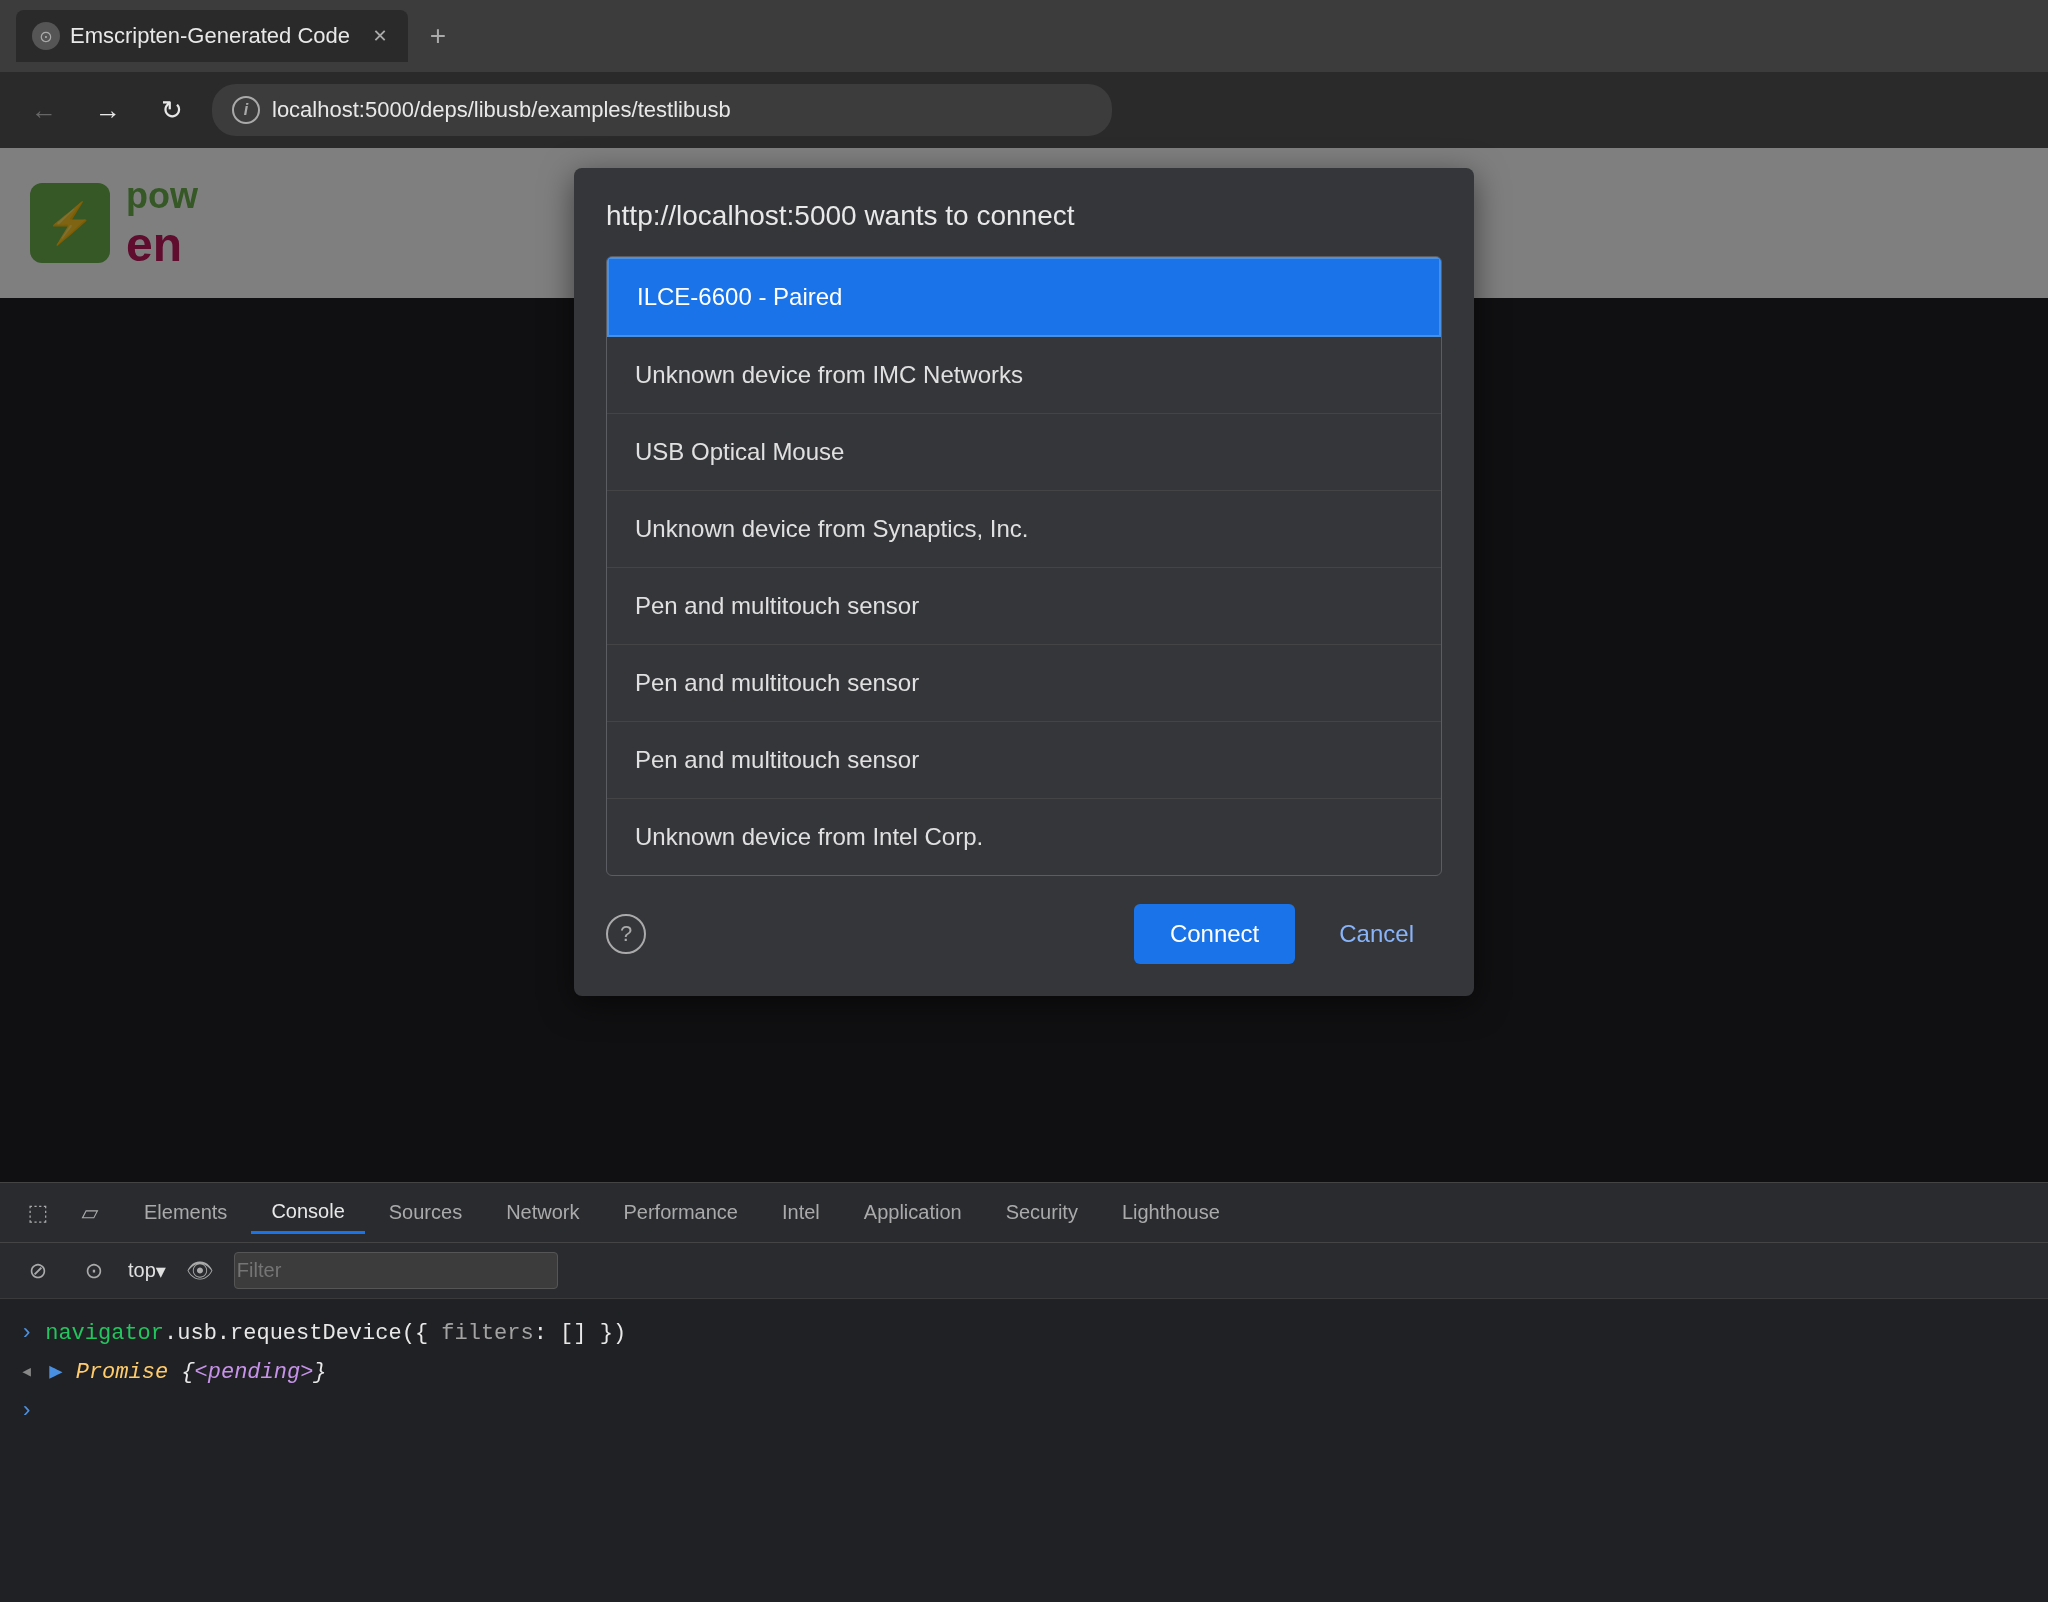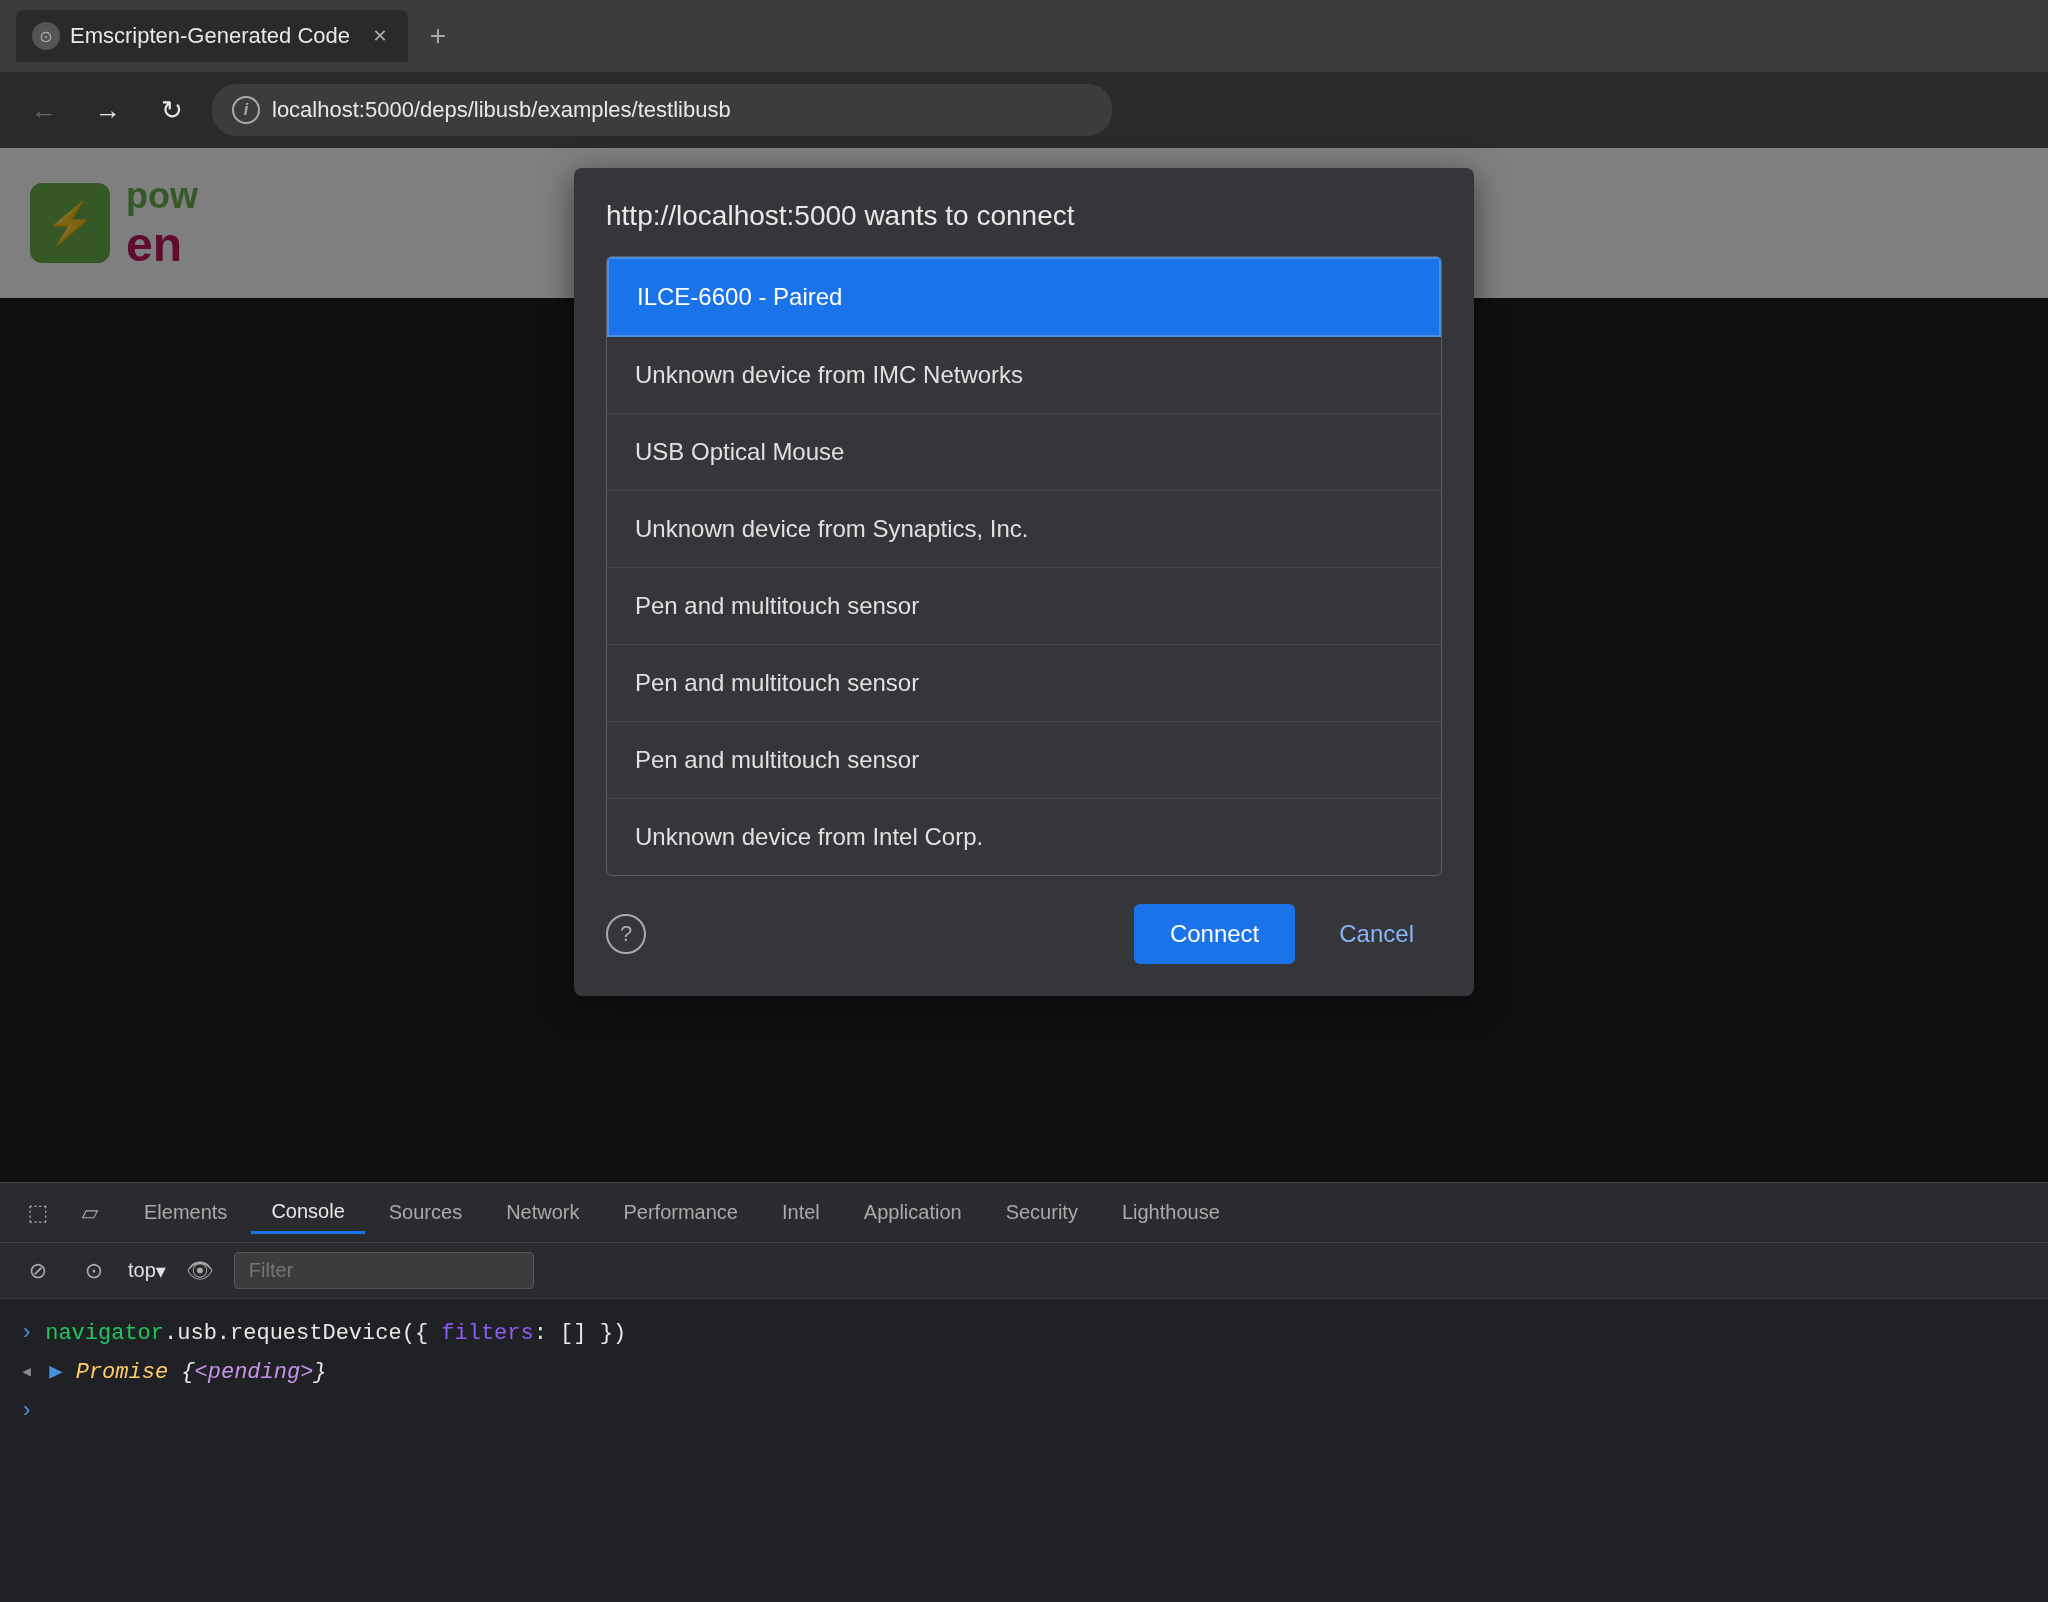--- a/index.html
+++ b/index.html
@@ -275,22 +275,22 @@
       padding: 0 16px;
       gap: 12px;
       border-bottom: 1px solid #3a3a3a;
     }
     .console-filter-input {
       background: #3c3c3c;
       border: 1px solid #555;
       border-radius: 4px;
       color: #e8e8e8;
       font-size: 20px;
-      padding: 6px 14px;
-      width: 300px;
+      padding: 6px 2px;
+      width: 324px;
     }
     .top-dropdown {
       display: flex;
       align-items: center;
       gap: 0;
       color: #e0e0e0;
       font-size: 20px;
       cursor: pointer;
     }
     .console-body {
@@ -469,21 +469,21 @@
       <span>▾</span>
     </div>
     <div class="devtools-icon-btn">👁</div>
     <input class="console-filter-input" type="text" placeholder="Filter" style="">
   </div>
 
   <div class="console-body">
     <div class="console-line">
       <span class="prompt arrow-right" style="color:#4a90e2;">›</span>
       <span class="console-code">
-        <span style="color:#22c55e;">navigator</span><span style="color:#e8e8e8;">.usb.requestDevice(</span><span style="color:#e8e8e8;">{ </span><span style="color:#8b5cf6;text-align:right;">filters</span><span style="color:#e8e8e8;">: [] })</span>
+        <span style="color:#22c55e;">navigator</span><span style="color:#e8e8e8;">.usb.requestDevice(</span><span style="color:#e8e8e8;">{ </span><span style="color:#a3a3a3;text-align:right;">filters</span><span style="color:#e8e8e8;">: [] })</span>
       </span>
     </div>
     <div class="console-line">
       <span class="prompt" style="color:#888;margin-right:4px;">◂</span>
       <span class="promise-line">
         <span class="promise-arrow" style="color:#4a90e2;font-style:normal;">▶</span>
         <span style="color:#ffcb6b;font-style:italic;"> Promise </span>
         <span style="color:#e8e8e8;">{</span><span style="color:#c792ea;">&lt;pending&gt;</span><span style="color:#e8e8e8;">}</span>
       </span>
     </div>

